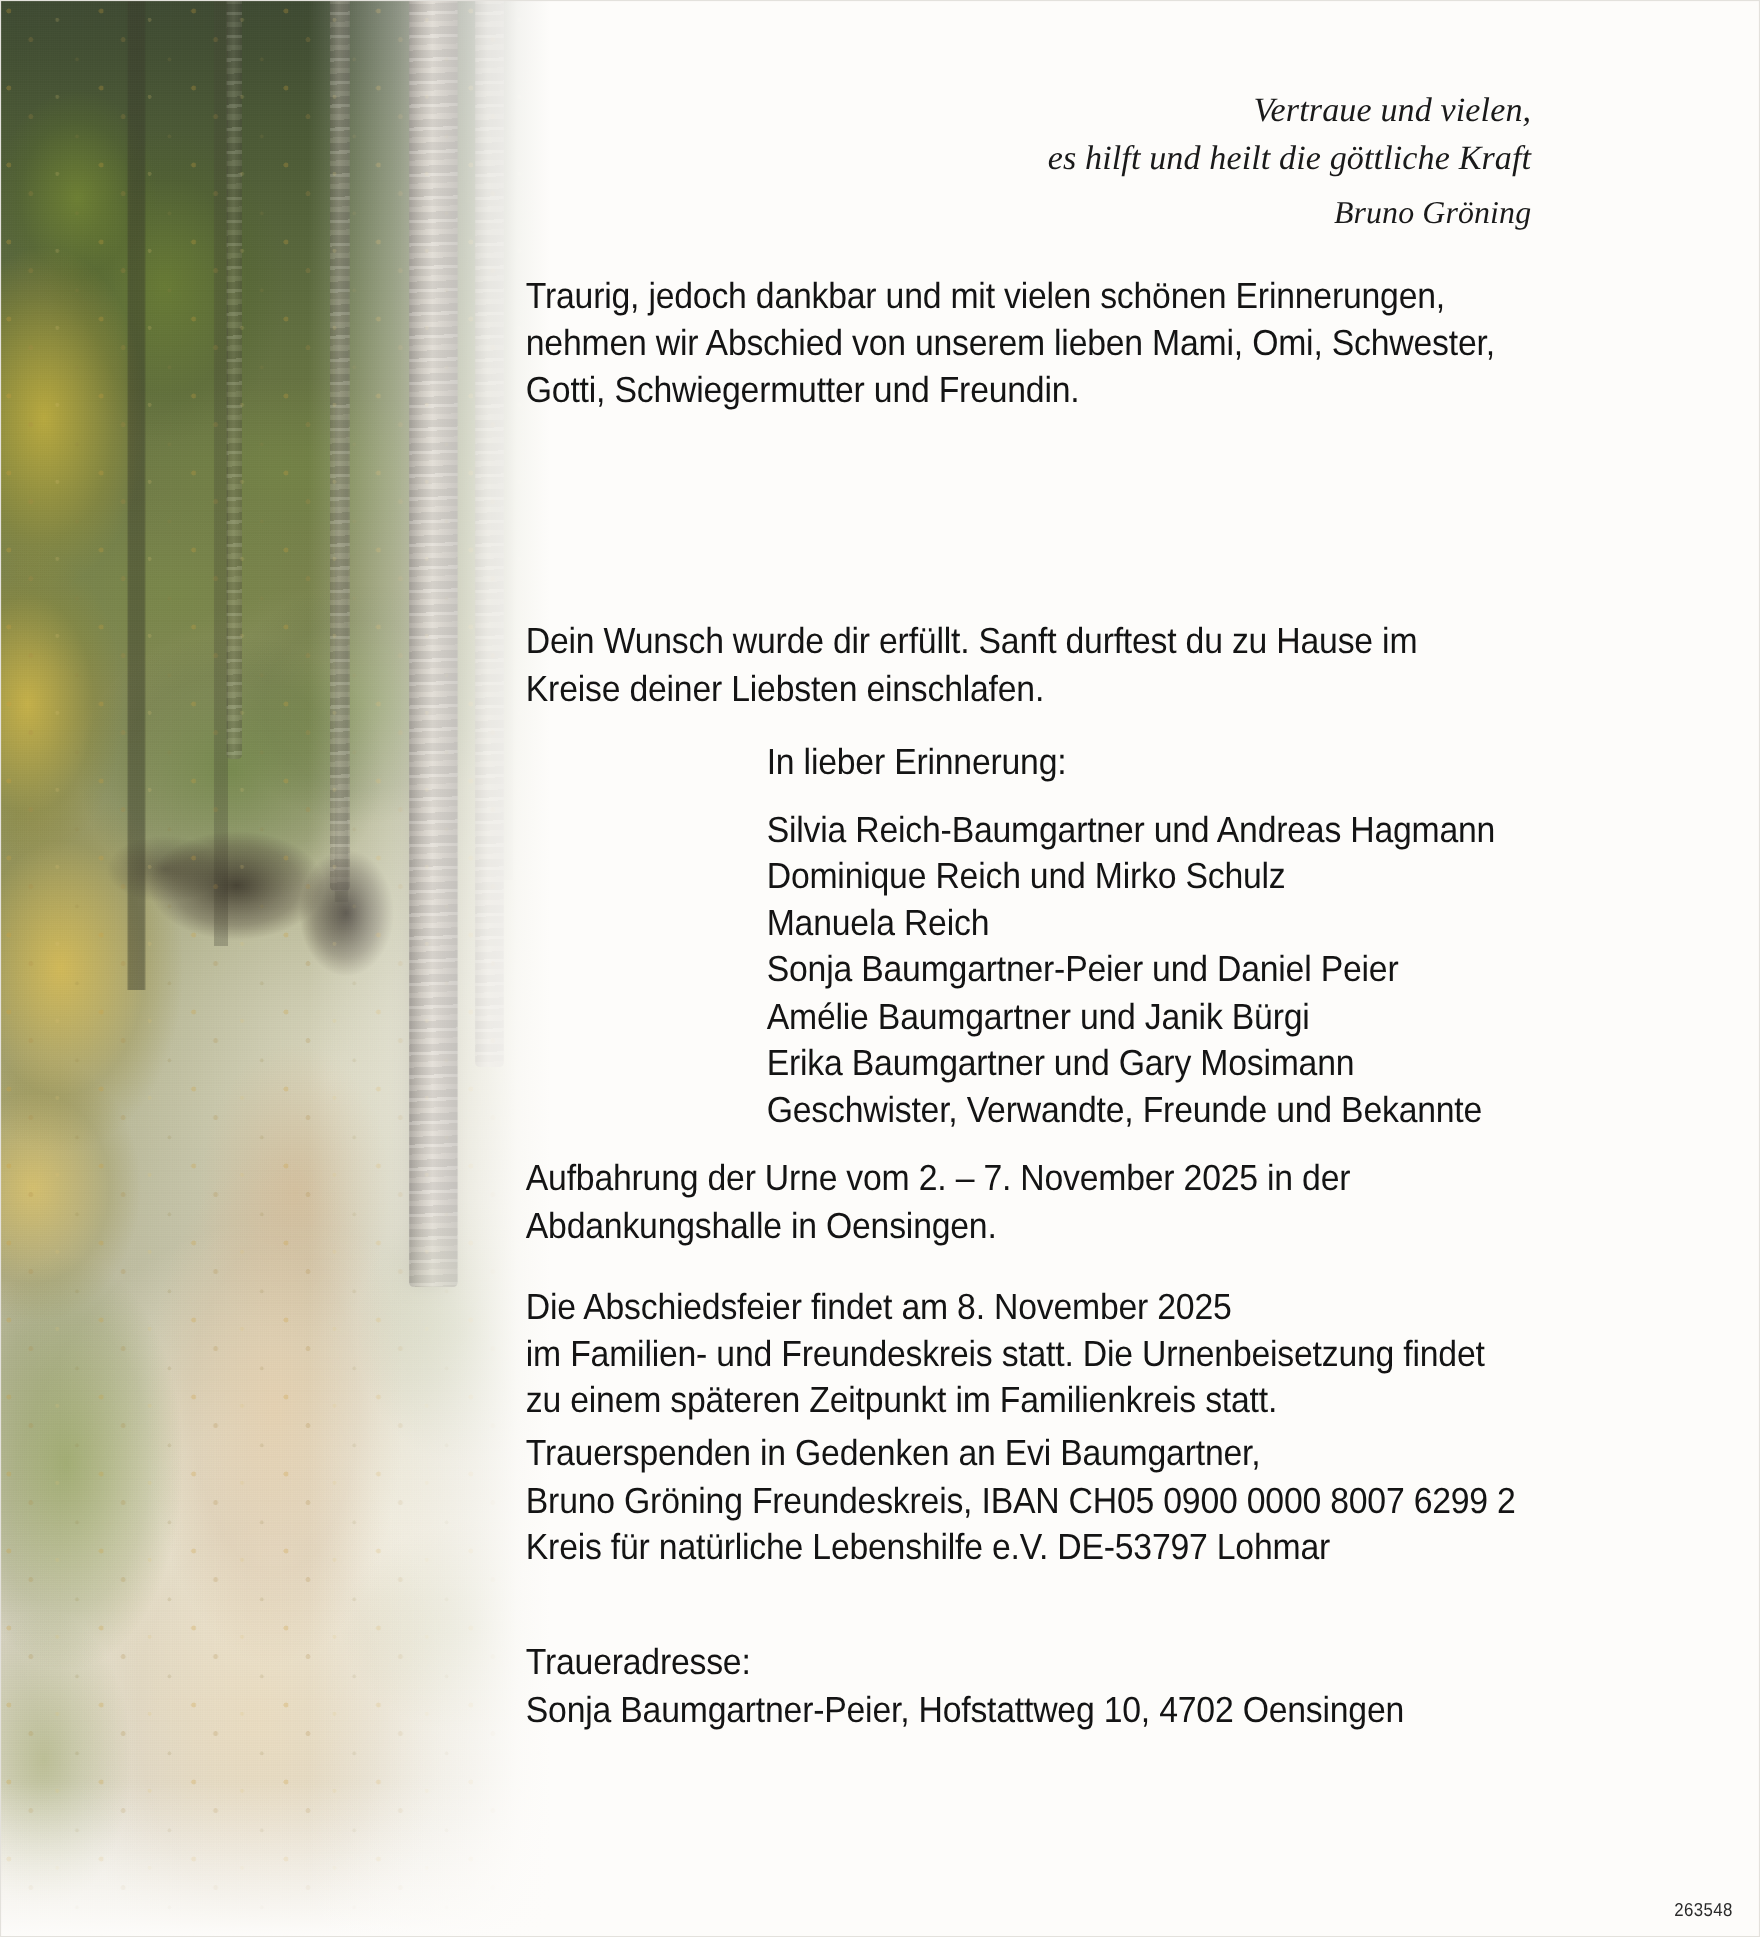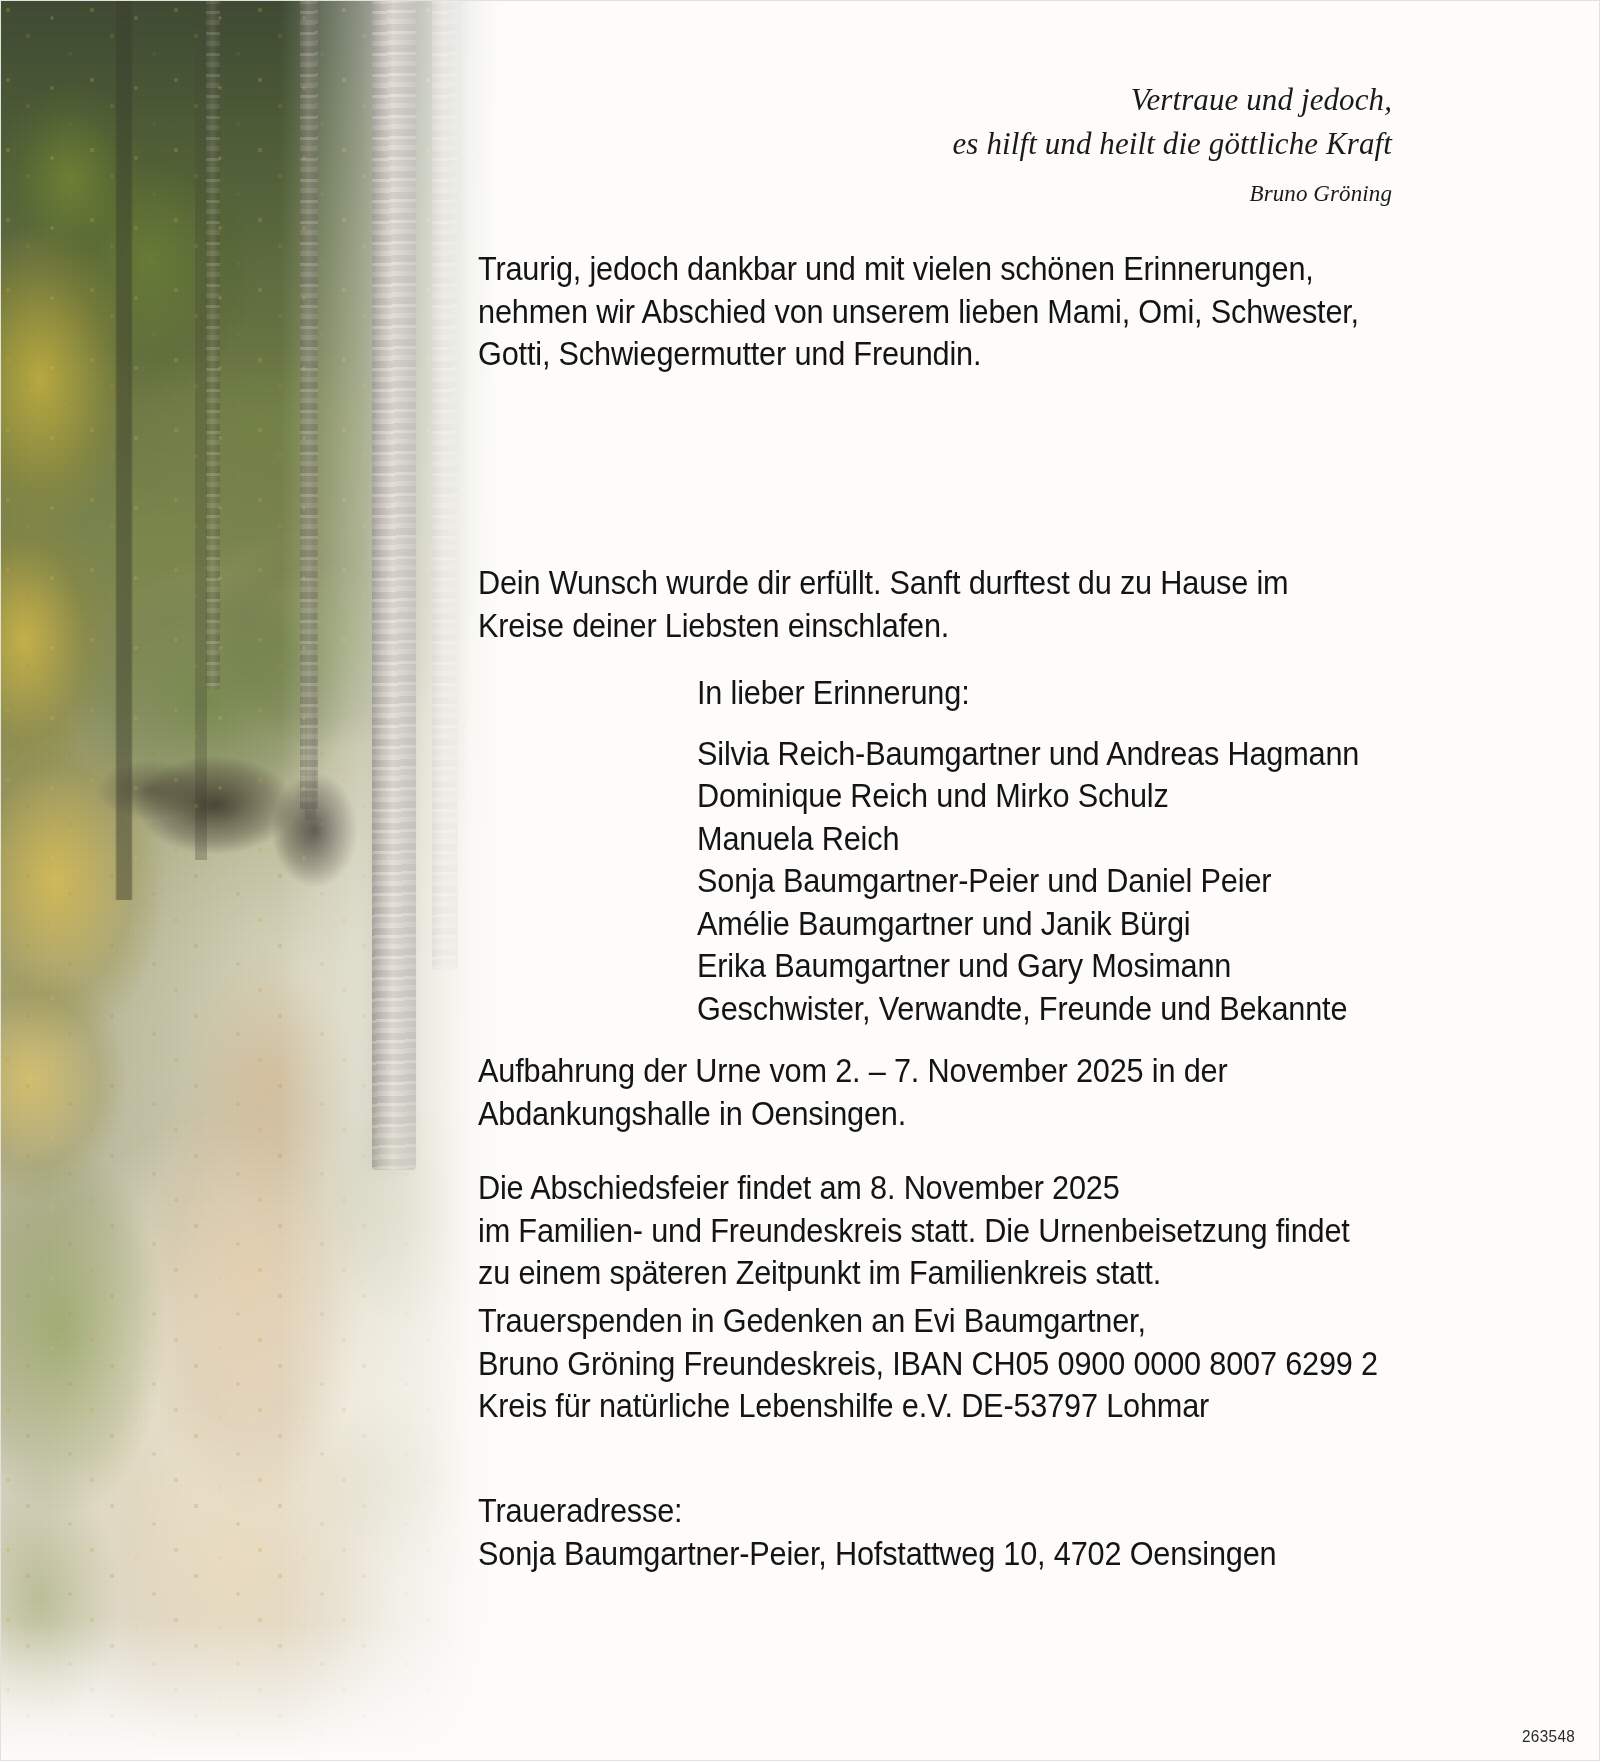--- a/index.html
+++ b/index.html
@@ -217,21 +217,21 @@
     text-align: right;
     font-family: "Liberation Serif", "DejaVu Serif", serif;
     font-style: italic;
     font-size: 31px;
     line-height: 44px;
     color: #1a1a1a;
     letter-spacing: .1px;
   }
   #epigraph .attrib {
     display: block;
-    font-size: 23px;
+    font-size: 29px;
     line-height: 44px;
     margin-top: 6px;
   }
 
   .body-col {
     position: absolute;
     left: 478px;
     width: 920px;
     color: #141414;
     font-size: 33px;
@@ -326,21 +326,21 @@
     <div class="ph-layer ph-roots"></div>
     <div class="ph-layer ph-path"></div>
     <div class="ph-layer ph-grass"></div>
     <div class="ph-layer ph-speckle"></div>
     <div class="ph-layer ph-grain"></div>
     <div class="ph-layer ph-fade"></div>
   </div>
 
   <div id="content">
 
-    <div class="txt" id="epigraph"><span>Vertraue und jedoch,</span>
+    <div class="txt" id="epigraph"><span>Vertraue und vielen,</span>
 <span>es hilft und heilt die göttliche Kraft</span><span class="attrib">Bruno Gröning</span></div>
 
     <div class="txt body-col" id="intro"><span>Traurig, jedoch dankbar und mit vielen schönen Erinnerungen,</span>
 <span>nehmen wir Abschied von unserem lieben Mami, Omi, Schwester,</span>
 <span>Gotti, Schwiegermutter und Freundin.</span></div>
 
 
     <div class="txt body-col" id="wish"><span>Dein Wunsch wurde dir erfüllt. Sanft durftest du zu Hause im</span>
 <span>Kreise deiner Liebsten einschlafen.</span></div>
 

